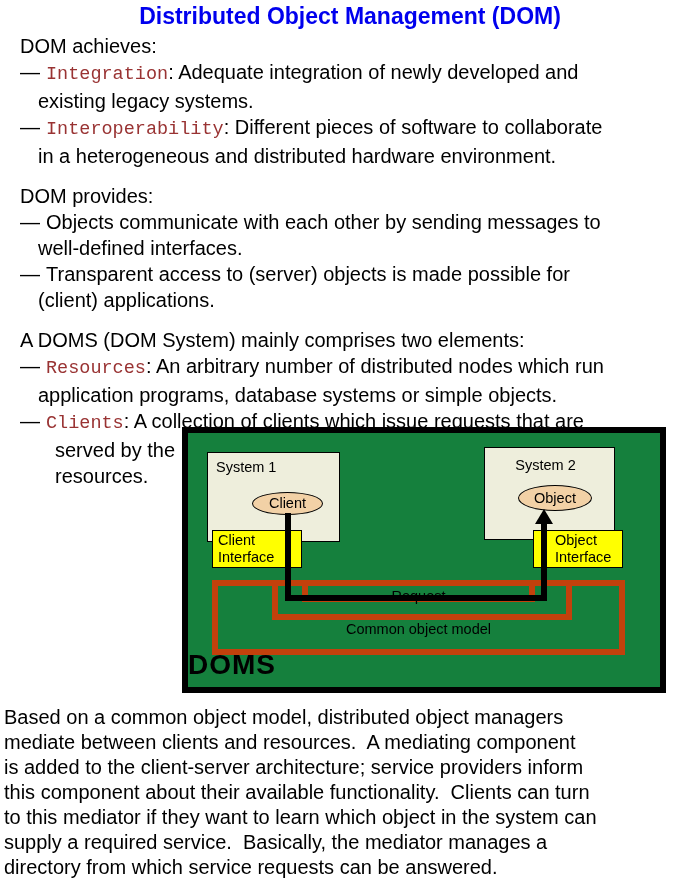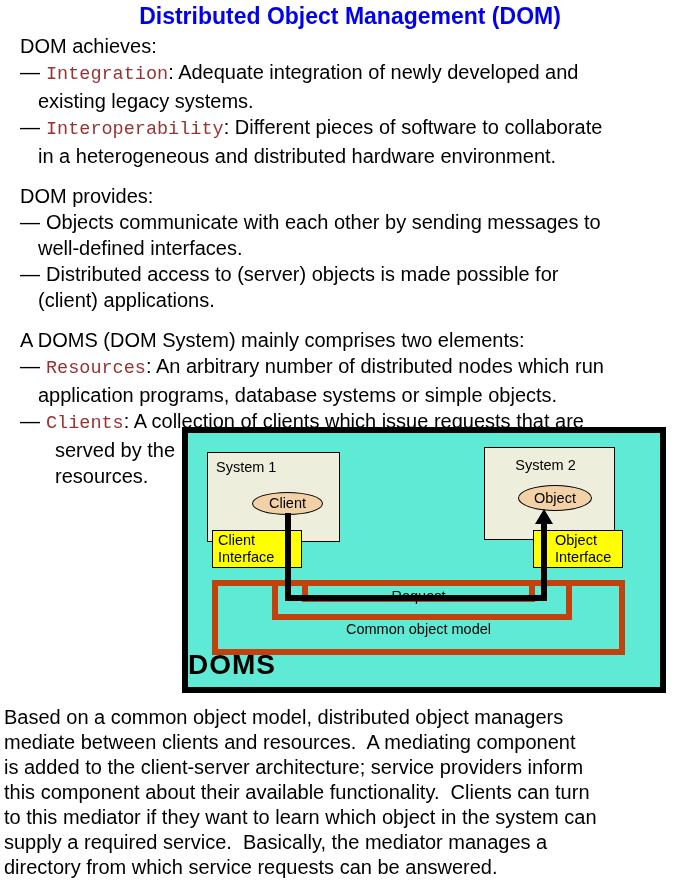--- a/index.html
+++ b/index.html
@@ -21,21 +21,21 @@
   .term {
     font-family:"Liberation Mono", monospace;
     font-size:18.5px; color:#993333;
   }
   .cont { margin-left:18px; }
   .cont.deep { margin-left:35px; }
 
   
   .diagram {
     position:absolute; left:182px; top:427px; width:484px; height:266px;
-    box-sizing:border-box; border:6px solid #000; background:#5eead4;
+    box-sizing:border-box; border:6px solid #000; background:#15803d;
     font-size:14.5px; line-height:17px;
   }
   .diagram * { box-sizing:border-box; }
   .sysbox {
     position:absolute; background:#EEEEDC; border:1px solid #000; z-index:1;
   }
   .sys1 { left:19px; top:19px; width:133px; height:90px; padding:6px 0 0 8px; }
   .sys2 { left:296px; top:14px; width:131px; height:93px; padding:9px 8px 0 0; text-align:center; }
   .ellipse {
     position:absolute; background:#F2D1A6; border:1px solid #000;
@@ -94,21 +94,21 @@
     </div>
   </div>
 
   <div class="section">
     <div class="heading">DOM provides:</div>
     <div class="bullet">
       <div class="bline"><span class="dash">—</span><span>Objects communicate with each other by sending messages to</span></div>
       <div class="bline cont">well-defined interfaces.</div>
     </div>
     <div class="bullet">
-      <div class="bline"><span class="dash">—</span><span>Distributed access to (server) objects is made possible for</span></div>
+      <div class="bline"><span class="dash">—</span><span>Transparent access to (server) objects is made possible for</span></div>
       <div class="bline cont">(client) applications.</div>
     </div>
   </div>
 
   <div class="section">
     <div class="heading">A DOMS (DOM System) mainly comprises two elements:</div>
     <div class="bullet">
       <div class="bline"><span class="dash">—</span><span class="term">Resources</span><span>: An arbitrary number of distributed nodes which run</span></div>
       <div class="bline cont">application programs, database systems or simple objects.</div>
     </div>

